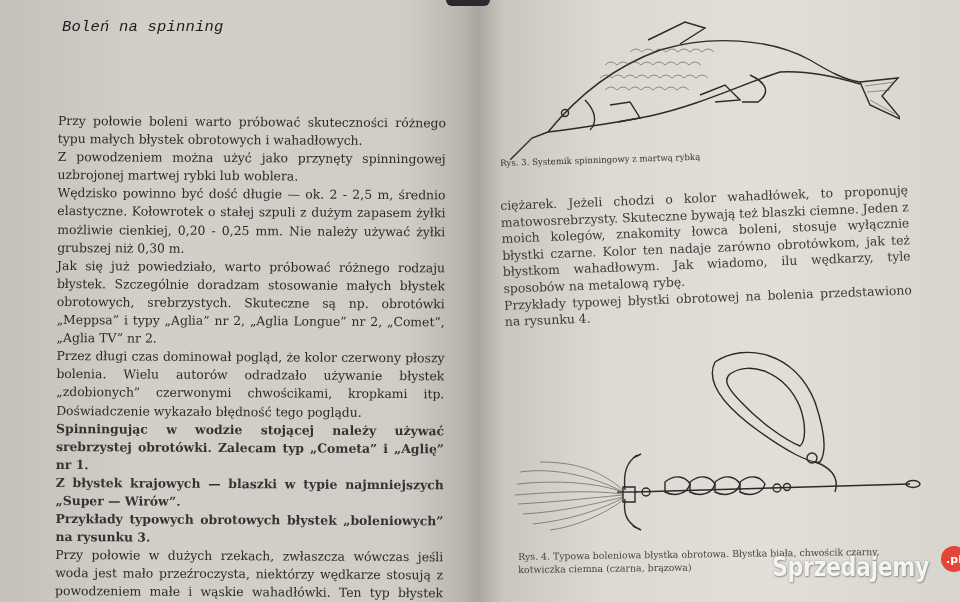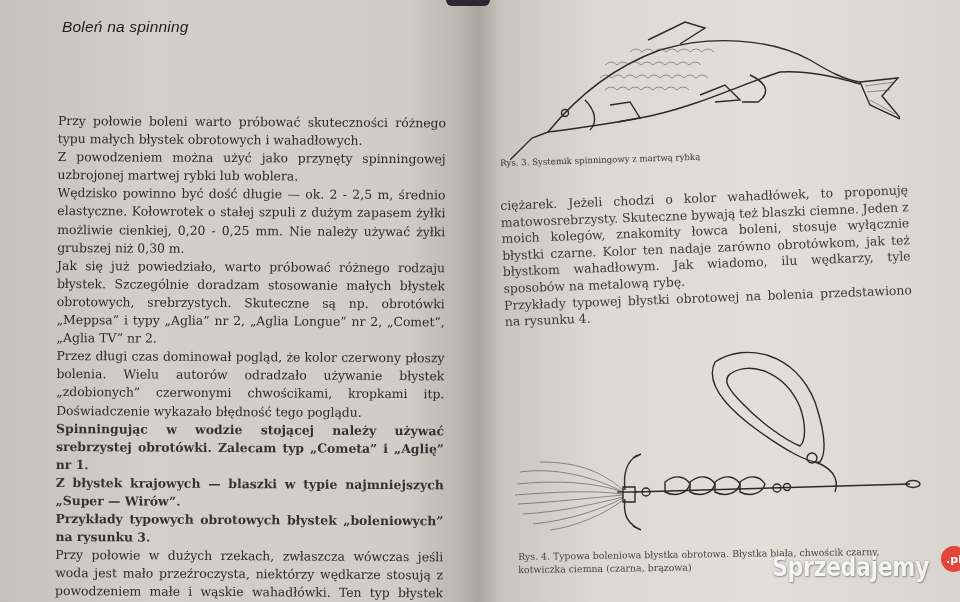--- a/index.html
+++ b/index.html
@@ -16,21 +16,21 @@
   .page-right {
     position:absolute; left:478px; top:0; width:482px; height:602px;
     background: linear-gradient(90deg, #a8a59e 0%, #c9c6bf 5%, #dcd9d2 25%, #e2dfd8 60%, #d8d5ce 100%);
   }
   .gutter-notch {
     position:absolute; left:446px; top:0; width:44px; height:6px;
     background:#2a2930; border-radius:0 0 22px 22px;
   }
   .title {
     position:absolute; left:62px; top:18px;
-    font-family:Liberation Sans, sans-serif; font-style:italic;
+    font-family:Liberation Mono, monospace; font-style:italic;
     font-size:15.5px; color:#1c1c1c; letter-spacing:0.2px;
   }
   .left-text {
     position:absolute; left:58px; top:112px; width:388px;
     font-size:12.4px; line-height:18.1px; color:#2b2b2b;
     text-align:justify; transform:rotate(0.35deg); transform-origin:left top;
   }
   .left-text p { margin:0; text-indent:0; }
   .left-text p.b { font-weight:bold; color:#333; }
   .fish {

